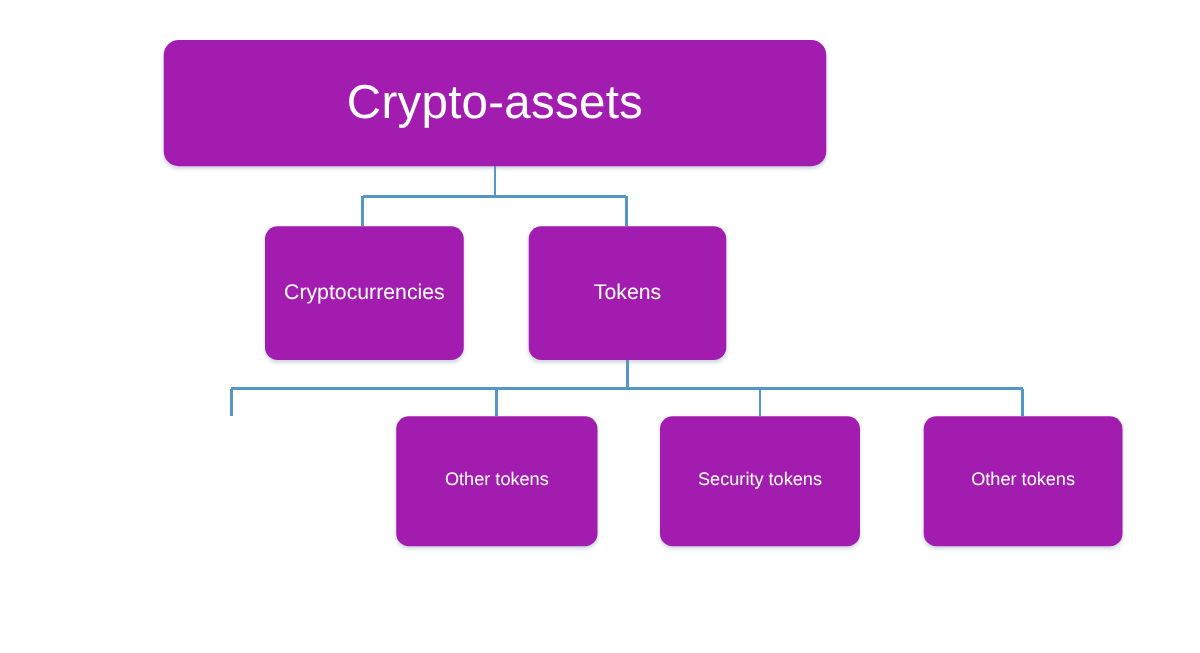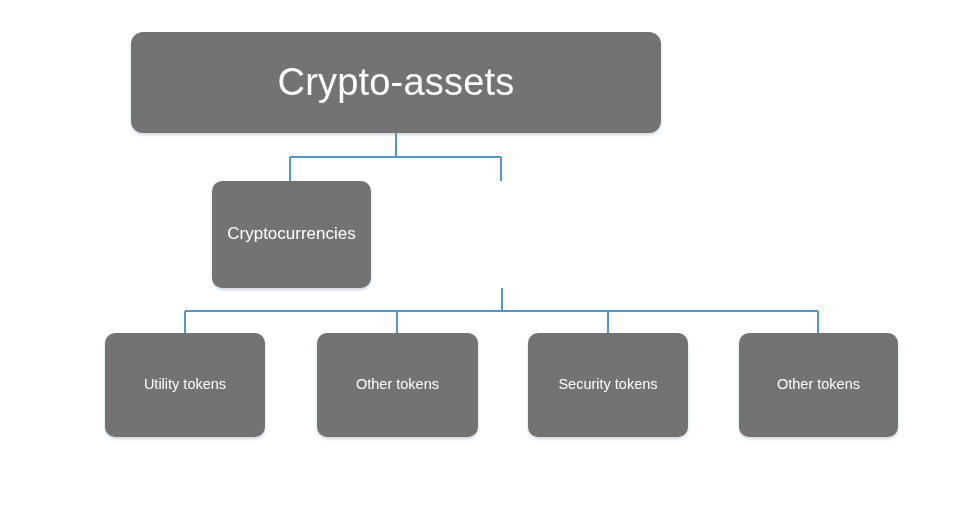--- a/index.html
+++ b/index.html
@@ -29,21 +29,21 @@
     width: 960px;
     height: 522px;
     z-index: 1;
   }
 
   
   .node {
     position: absolute;
     z-index: 2;
     box-sizing: border-box;
-    background: #737373;
+    background: #a21caf;
     border-radius: 10px;
     color: #ffffff;
     display: flex;
     align-items: center;
     justify-content: center;
     text-align: center;
     box-shadow: 0 2px 3px rgba(120, 150, 170, 0.35);
     padding: 0 8px;
     line-height: 1.2;
   }
@@ -111,24 +111,24 @@
     </g>
   </svg>
 
   <div class="node node-root">
     <span class="node-label">Crypto-assets</span>
   </div>
 
   <div class="node node-mid node-cryptocurrencies">
     <span class="node-label">Cryptocurrencies</span>
   </div>
+  <div class="node node-mid node-tokens">
+    <span class="node-label">Tokens</span>
+  </div>
 
-  <div class="node node-leaf node-utility">
-    <span class="node-label">Utility tokens</span>
-  </div>
   <div class="node node-leaf node-asset">
     <span class="node-label">Other tokens</span>
   </div>
   <div class="node node-leaf node-security">
     <span class="node-label">Security tokens</span>
   </div>
   <div class="node node-leaf node-other">
     <span class="node-label">Other tokens</span>
   </div>
 

